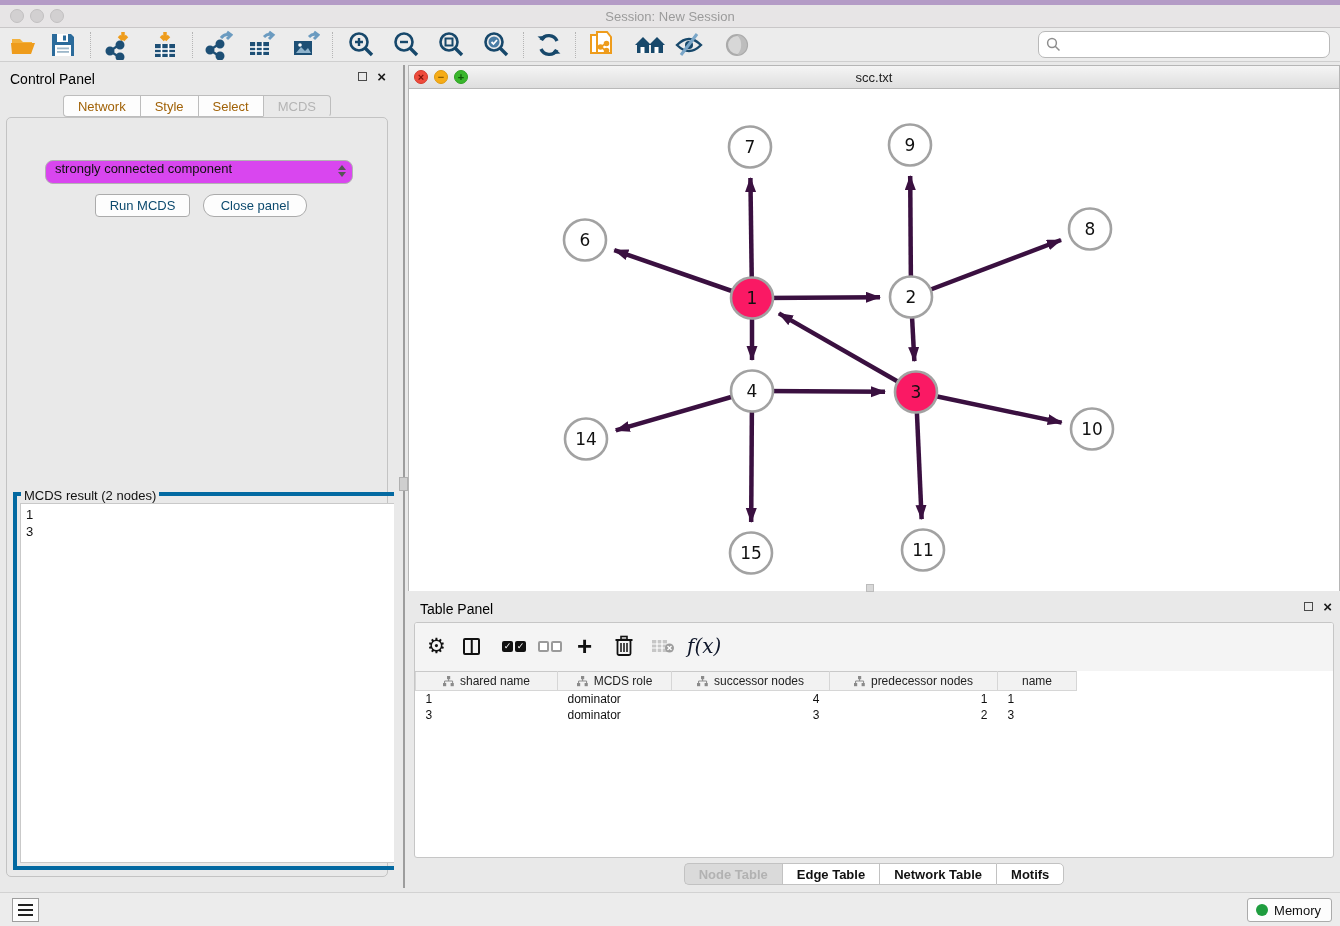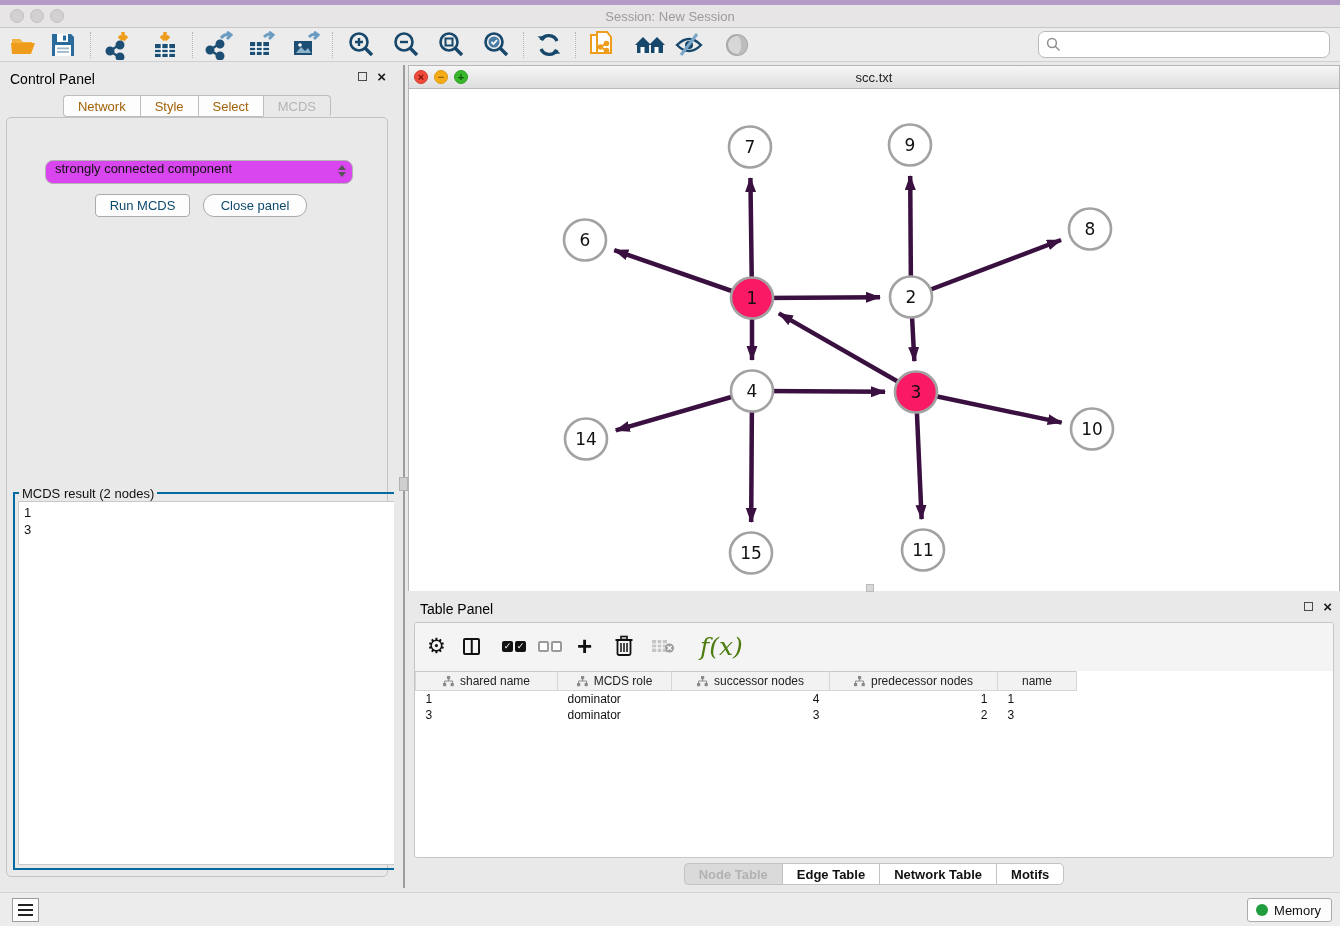--- a/index.html
+++ b/index.html
@@ -42,21 +42,21 @@
   .dropdown { position:absolute; left:38px; top:42px; width:308px; height:24px; background:#d946ef; border:1px solid #b3b3b3; border-radius:8px; font-size:13px; color:#111; display:flex; align-items:flex-start; padding-left:9px; }
   .dd-stepper { position:absolute; right:6px; top:4px; display:flex; flex-direction:column; gap:2px; }
   .dd-stepper i { width:0; height:0; border-left:4px solid transparent; border-right:4px solid transparent; }
   .dd-up { border-bottom:5px solid #555; }
   .dd-down { border-top:5px solid #555; }
   .btn-row { position:absolute; left:0; top:76px; width:100%; }
   .pbtn { position:absolute; height:23px; background:#fdfdfd; border:1px solid #ababab; border-radius:4px; font-size:13px; color:#0c4a6e; text-align:center; padding-top:3px; }
   .run-btn { left:88px; width:95px; }
   .closep-btn { left:196px; width:104px;border-radius:11px; }
 
-  .result-field { position:absolute; left:6px; top:374px; width:418px; height:378px; border:2px solid #0369a1; }
+  .result-field { position:absolute; left:6px; top:374px; width:418px; height:378px; border:4px solid #0369a1; }
   .result-legend { position:absolute; left:4px; top:-8px; background:#e9e9e9; padding:0 3px; font-size:13px; color:#111; }
   .result-area { position:absolute; left:3px; top:7px; right:3px; bottom:3px; background:#fff; border:1px solid #c9c9c9; }
   .result-text { position:absolute; left:5px; top:2px; right:16px; bottom:0; font-size:13px; color:#111; line-height:17px; white-space:pre-line; }
   .result-scroll { position:absolute; right:0; top:0; width:13px; height:100%; background:#f4f4f4; border-left:1px solid #e2e2e2; }
 
   
   .v-split { position:absolute; left:394px; top:3px; width:14px; height:823px; background:#e9e9e9; }
   .v-split .line { position:absolute; right:3px; top:0; width:2px; height:100%; background:#9d9d9d; }
   .v-split .grip { position:absolute; right:0px; top:412px; width:9px; height:14px; background:#cfcfcf; border:1px solid #b0b0b0; }
 
@@ -80,21 +80,21 @@
   .table-inner { position:absolute; left:6px; top:27px; width:920px; height:236px; background:#fff; border:1px solid #c6c6c6; border-radius:3px; overflow:hidden; }
   .tt-toolbar { position:relative; height:48px; background:#f4f4f4; }
   .tt-icon { position:absolute; top:10px; height:26px; display:flex; align-items:center; justify-content:center; }
   .gear-glyph { font-family:"DejaVu Sans", sans-serif; font-size:21px; color:#111; }
   .split-glyph { width:17px; height:17px; border:2.5px solid #111; border-radius:2px; position:relative; }
   .split-glyph::after { content:""; position:absolute; left:50%; top:0; width:2.5px; height:100%; background:#111; transform:translateX(-50%); }
   .cb { width:11px; height:11px; display:inline-block; margin:0 1px; }
   .cb.checked { background:#111; color:#fff; font-size:9px; line-height:11px; text-align:center; border-radius:2px; }
   .cb.un { border:2px solid #9a9a9a; border-radius:2px; background:#fff; }
   .plus-glyph { font-size:26px; font-weight:bold; color:#111; line-height:20px; }
-  .fx-glyph { font-family:"DejaVu Serif", serif; font-style:italic; font-size:25px; color:#4d7c0f;margin-left:13px; }
+  .fx-glyph { font-family:"DejaVu Serif", serif; font-style:italic; font-size:20px; color:#0f172a; }
 
   table.ntable { border-collapse:collapse; width:100%; table-layout:fixed; font-size:12px; }
   .ntable th { height:19px; background:#f2f2f2; border:1px solid #d6d6d6; border-top:1px solid #c9c9c9; font-weight:normal; color:#222; font-size:12px; }
   .ntable th .hwrap { display:flex; align-items:center; justify-content:center; gap:6px; }
   .ntable td { height:16px; padding:0 10px; color:#111; background:#fff; }
   .ntable td.ra { text-align:right; }
   .ntable td.la { text-align:left; }
 
   .bottom-tabs { position:absolute; left:0; top:268px; width:100%; display:flex; justify-content:center; }
   .btab { height:22px; padding:3px 14px 0; font-size:13px; font-weight:bold; background:#fff; border:1px solid #c2c2c2; border-right:none; color:#111; }

